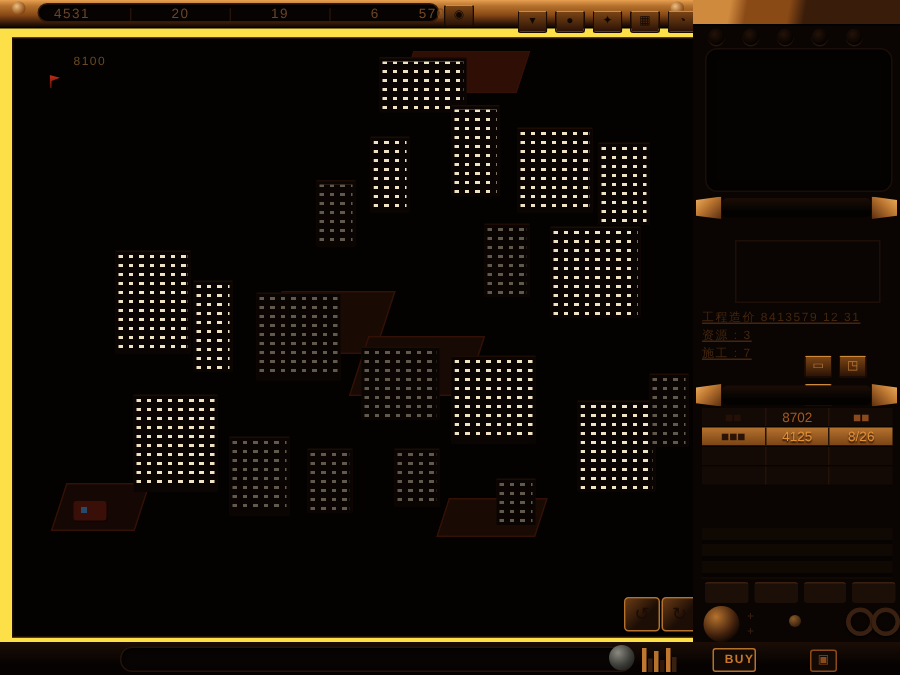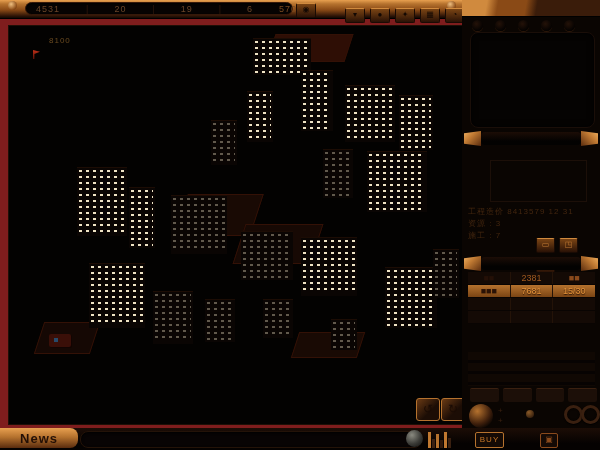--- a/index.html
+++ b/index.html
@@ -1,16 +1,16 @@
 <!DOCTYPE html>
 <html><head>
 <meta charset="utf-8">
 <style>
   html,body{margin:0;padding:0;background:#000;}
-  #screen{position:relative;width:600px;height:450px;background:#7f1d1d;overflow:hidden;
+  #screen{position:relative;width:600px;height:450px;background:#fde047;overflow:hidden;
     font-family:"Liberation Sans",sans-serif;}
   
   #topbar{position:absolute;left:0;top:0;width:600px;height:18px;
     background:linear-gradient(#e8a050 0,#b5722e 22%,#8a4a16 55%,#2a1206 90%,#120803 100%);
     border-bottom:1px solid #000;}
   #topbar .joint{position:absolute;top:1px;width:9px;height:9px;border-radius:50%;
     background:radial-gradient(circle at 35% 35%,#f0c080,#8a4a16 70%,#3a1c0a);}
   #status-pill{position:absolute;left:25px;top:2px;width:268px;height:13px;border-radius:7px;
     background:#060302;border:1px solid #35190a;box-shadow:inset 0 1px 2px #000;
     display:flex;align-items:center;color:#6a4528;font-size:9px;padding:0 10px;box-sizing:border-box;}
@@ -55,21 +55,21 @@
   .divider{position:absolute;left:2px;width:134px;height:15px;display:flex;}
   .divider .cap{width:17px;height:100%;
     background:linear-gradient(135deg,#f0b060 0,#c07a33 40%,#5a2c0e 100%);
     clip-path:polygon(0 15%,100% 0,100% 100%,0 85%);}
   .divider .cap.r{transform:scaleX(-1);}
   .divider .mid{flex:1;background:linear-gradient(#1c0d06,#030201 70%);
     border-radius:4px;margin:1px 0;}
   #info-box{position:absolute;left:28px;top:160px;width:95px;height:40px;
     border:1px solid #1c0f08;}
   #info-rows{position:absolute;left:6px;top:206px;width:128px;color:#43260f;font-size:8px;}
-  #info-rows div{height:12px;letter-spacing:1px;white-space:nowrap;overflow:hidden;}
+  #info-rows div{height:12px;letter-spacing:1px;white-space:nowrap;overflow:hidden;text-decoration:underline;}
   #info-buttons{position:absolute;left:70px;top:233px;}
   #info-buttons .sq-btn{position:relative;display:inline-block;top:0;width:17px;height:13px;margin-left:4px;color:#c07a33;}
   
   #stats{position:absolute;left:6px;top:272px;width:127px;}
   .trow{display:flex;height:12px;background:#140a05;border-bottom:1px solid #090402;}
   .trow.hl{background:linear-gradient(#b5722e,#7a4414);}
   .trow .c{flex:1;font-size:9px;line-height:12px;text-align:center;overflow:hidden;
     border-right:1px solid #241308;}
   .trow .c:last-child{border-right:none;}
   .trow .c1{color:#241007;} .trow .c2{color:#a05a20;} .trow .c3{color:#8a4a1c;}
@@ -95,21 +95,21 @@
     border-radius:0 8px 8px 0;display:flex;align-items:center;justify-content:center;}
   #news-plaque span{color:#241006;font-weight:bold;font-size:13px;letter-spacing:1px;}
   #ticker{position:absolute;left:80px;top:3px;width:340px;height:15px;border-radius:8px;
     background:#080404;border:1px solid #241308;box-shadow:inset 0 1px 3px #000;cursor:pointer;}
   #ticker-ball{position:absolute;right:-2px;top:-2px;width:17px;height:17px;border-radius:50%;cursor:grab;
     background:radial-gradient(circle at 35% 30%,#8a8a80,#3a3a36 55%,#0d0d0c);}
   #eq{position:absolute;left:428px;top:2px;width:34px;height:18px;display:flex;align-items:flex-end;gap:1px;}
   #eq i{display:block;width:3px;}
   #buy-button{position:absolute;left:475px;top:4px;width:27px;height:14px;cursor:pointer;
     border:1px solid #b5722e;border-radius:2px;background:#140a05;color:#c87828;
-    font-size:8px;font-weight:normal;line-height:13px;text-align:center;letter-spacing:1px;}
+    font-size:8px;font-weight:bold;line-height:13px;text-align:right;letter-spacing:1px;}
   #eject-button{position:absolute;left:540px;top:5px;width:16px;height:13px;cursor:pointer;
     border:1px solid #8a4a1c;border-radius:2px;background:#140a05;color:#8a4a1c;
     font-size:8px;line-height:12px;text-align:center;}
 </style>
 </head>
 <body>
 
 <div id="screen">
 
   <div id="topbar">
@@ -229,27 +229,27 @@
 
     <div class="divider" style="top:256px">
       <div class="cap"></div>
       <div class="mid"></div>
       <div class="cap r"></div>
     </div>
 
     <div id="stats">
         <div class="trow">
           <div class="c c1">■■</div>
-          <div class="c c2">2381</div>
+          <div class="c c2">8702</div>
           <div class="c c3">■■</div>
         </div>
         <div class="trow hl">
           <div class="c c1">■■■</div>
-          <div class="c c2">7681</div>
-          <div class="c c3">15/30</div>
+          <div class="c c2">4125</div>
+          <div class="c c3">8/26</div>
         </div>
         <div class="trow">
           <div class="c c1"></div>
           <div class="c c2"></div>
           <div class="c c3"></div>
         </div>
         <div class="trow">
           <div class="c c1"></div>
           <div class="c c2"></div>
           <div class="c c3"></div>
@@ -265,23 +265,20 @@
       </div>
     <div id="knob-big"></div>
     <span class="knob-mark" style="left:36px;top:406px">+</span>
     <span class="knob-mark" style="left:36px;top:416px">+</span>
     <div id="knob-small"></div>
     <div class="knob-ring" style="left:102px"></div>
     <div class="knob-ring" style="left:119px"></div>
   </div>
 
   <div id="bottombar">
-    <div id="news-plaque">
-      <span>News</span>
-    </div>
     <div id="ticker">
       <div id="ticker-ball"></div>
     </div>
     <div id="eq">
         <i style="height: 16px; background: rgb(192, 120, 48);"></i>
         <i style="height: 9px; background: rgb(58, 32, 16);"></i>
         <i style="height: 14px; background: rgb(181, 114, 46);"></i>
         <i style="height: 8px; background: rgb(48, 24, 10);"></i>
         <i style="height: 16px; background: rgb(192, 120, 48);"></i>
         <i style="height: 10px; background: rgb(58, 32, 16);"></i>

